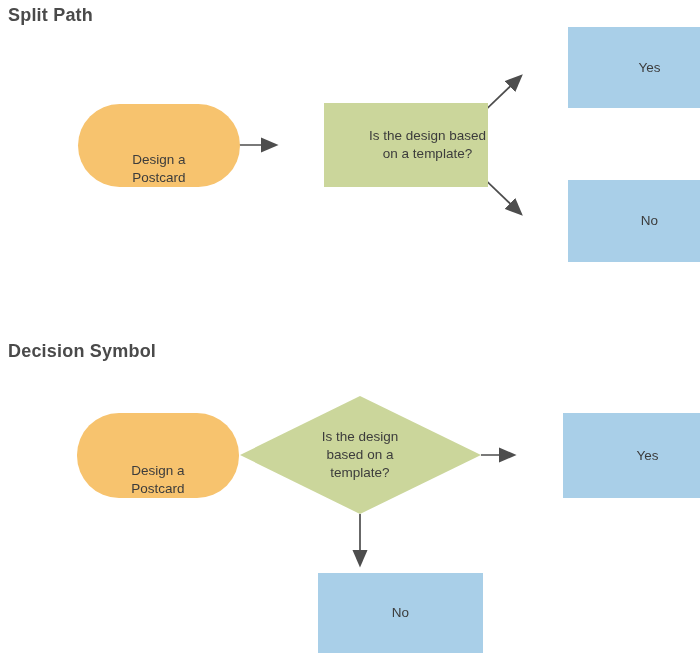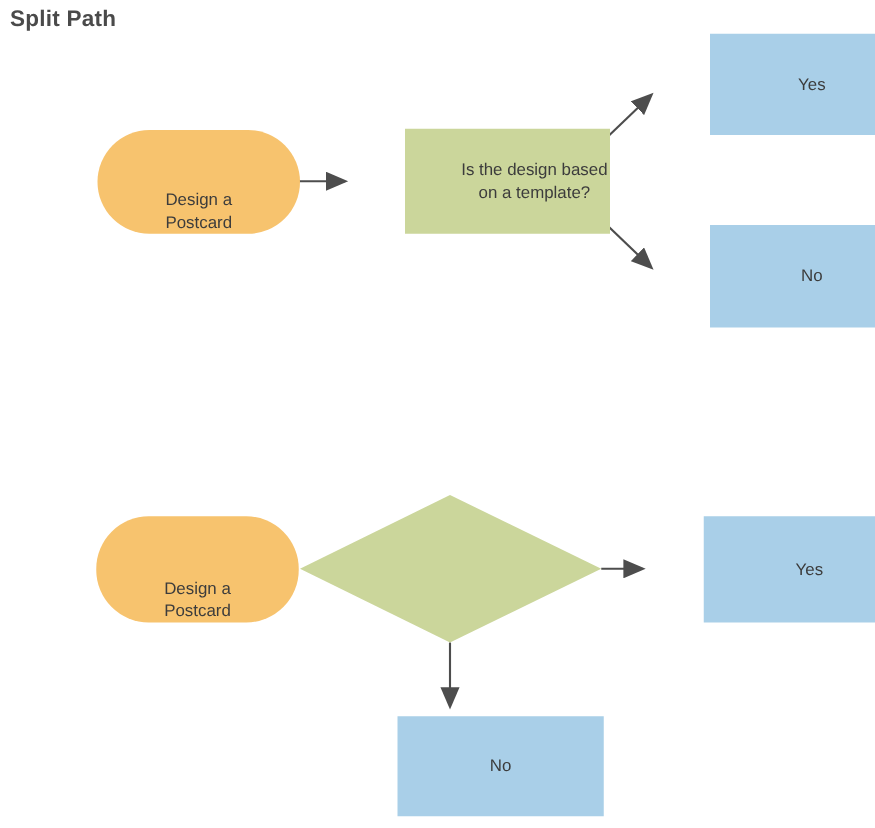--- a/index.html
+++ b/index.html
@@ -121,26 +121,32 @@
   </div>
 
   <div class="shape terminal sp-yes">
     <span class="label">Yes</span>
   </div>
 
   <div class="shape terminal sp-no">
     <span class="label">No</span>
   </div>
 
+  <h2 class="section-title title-decision">Decision Symbol</h2>
 
   <div class="shape stadium ds-stadium">
     <span class="label">Design a
 Postcard</span>
   </div>
 
+  <div class="diamond-label ds-diamond-label">
+    <span class="label">Is the design
+based on a
+template?</span>
+  </div>
 
   <div class="shape terminal ds-yes">
     <span class="label">Yes</span>
   </div>
 
   <div class="shape terminal ds-no">
     <span class="label">No</span>
   </div>
 
 </div>

